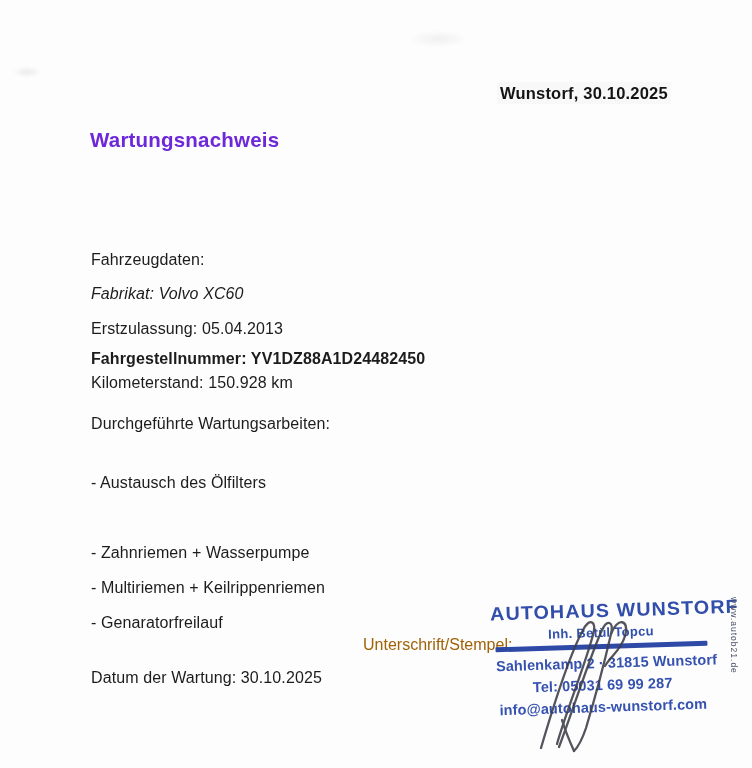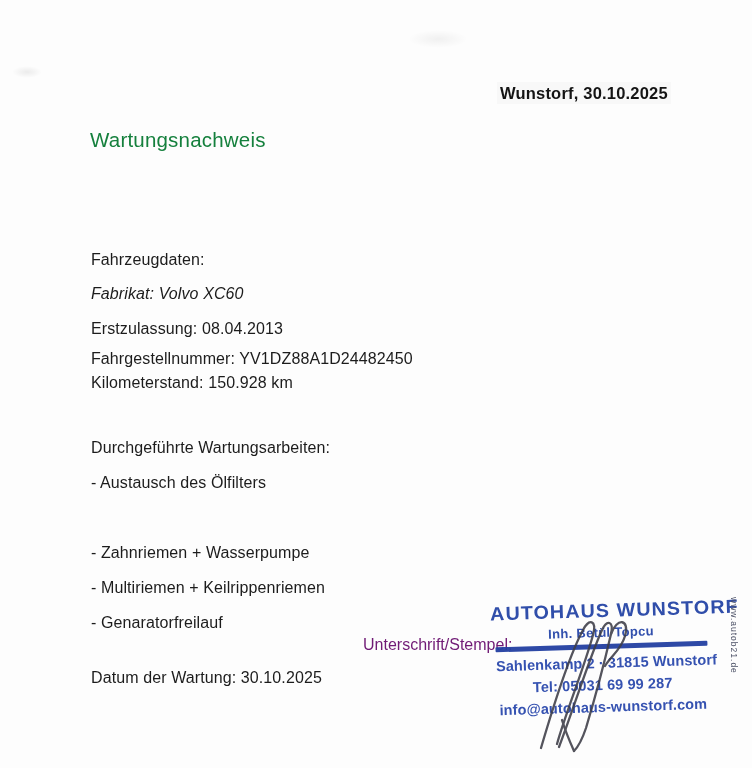--- a/index.html
+++ b/index.html
@@ -18,43 +18,43 @@
   .smudge.b{left:12px;top:66px;width:30px;height:12px;background:radial-gradient(ellipse,rgba(0,0,0,0.07),rgba(0,0,0,0) 70%);}
 
   .date-line{
     position:absolute;left:497px;top:82px;
     font-size:16.5px;font-weight:bold;line-height:22px;
     letter-spacing:0.2px;color:#141414;
     background:rgba(0,0,0,0.02);padding:0 3px;
   }
   .doc-title{
     position:absolute;left:90px;top:127px;
-    font-size:20.5px;font-weight:normal;line-height:26px;
-    color:#15803d;letter-spacing:0.2px;
+    font-size:20.5px;font-weight:bold;line-height:26px;
+    color:#6d28d9;letter-spacing:0.2px;
   }
   .bodyline{
     position:absolute;left:91px;
     font-size:16px;line-height:20px;color:#1c1c1c;
     letter-spacing:0.1px;white-space:nowrap;margin-top:31px;
   }
   .y-veh-h{top:219px;}
   .y-veh-0{top:253px;font-style:italic;}
   .y-veh-1{top:288px;}
-  .y-veh-2{top:318px;}
+  .y-veh-2{top:318px;font-weight:bold;}
   .y-veh-3{top:342px;}
-  .y-mnt-h{top:407px;}
+  .y-mnt-h{top:383px;}
   .y-mnt-0{top:442px;}
   .y-mnt-1{top:477px;}
   .y-mnt-2{top:512px;}
   .y-mnt-3{top:547px;}
   .y-mnt-4{top:582px;}
   .y-datum{top:637px;}
   .sig-label{
     position:absolute;left:363px;top:635px;
-    font-size:16px;line-height:20px;color:#701a75;white-space:nowrap;
+    font-size:16px;line-height:20px;color:#a16207;white-space:nowrap;
   }
 
   
   .stamp{
     position:absolute;left:494px;top:600px;width:212px;
     transform:rotate(-1.8deg);transform-origin:50% 0;
     color:#2847a9;text-align:center;opacity:0.95;
   }
   .stamp .company{
     font-size:19px;font-weight:bold;letter-spacing:1px;
@@ -93,21 +93,21 @@
 
   <div class="smudge a"></div>
   <div class="smudge b"></div>
 
   <div class="date-line">Wunstorf, 30.10.2025</div>
 
   <div class="doc-title">Wartungsnachweis</div>
 
   <div class="bodyline y-veh-h">Fahrzeugdaten:</div>
   <div class="bodyline y-veh-0">Fabrikat: Volvo XC60</div>
-  <div class="bodyline y-veh-1">Erstzulassung: 08.04.2013</div>
+  <div class="bodyline y-veh-1">Erstzulassung: 05.04.2013</div>
   <div class="bodyline y-veh-2">Fahrgestellnummer: YV1DZ88A1D24482450</div>
   <div class="bodyline y-veh-3">Kilometerstand: 150.928 km</div>
 
   <div class="bodyline y-mnt-h">Durchgeführte Wartungsarbeiten:</div>
   <div class="bodyline y-mnt-0">- Austausch des Ölfilters</div>
   <div class="bodyline y-mnt-3">- Multiriemen + Keilrippenriemen</div>
   <div class="bodyline y-mnt-2">- Zahnriemen + Wasserpumpe</div>
   <div class="bodyline y-mnt-4">- Genaratorfreilauf</div>
 
   <div class="bodyline y-datum">Datum der Wartung: 30.10.2025</div>

